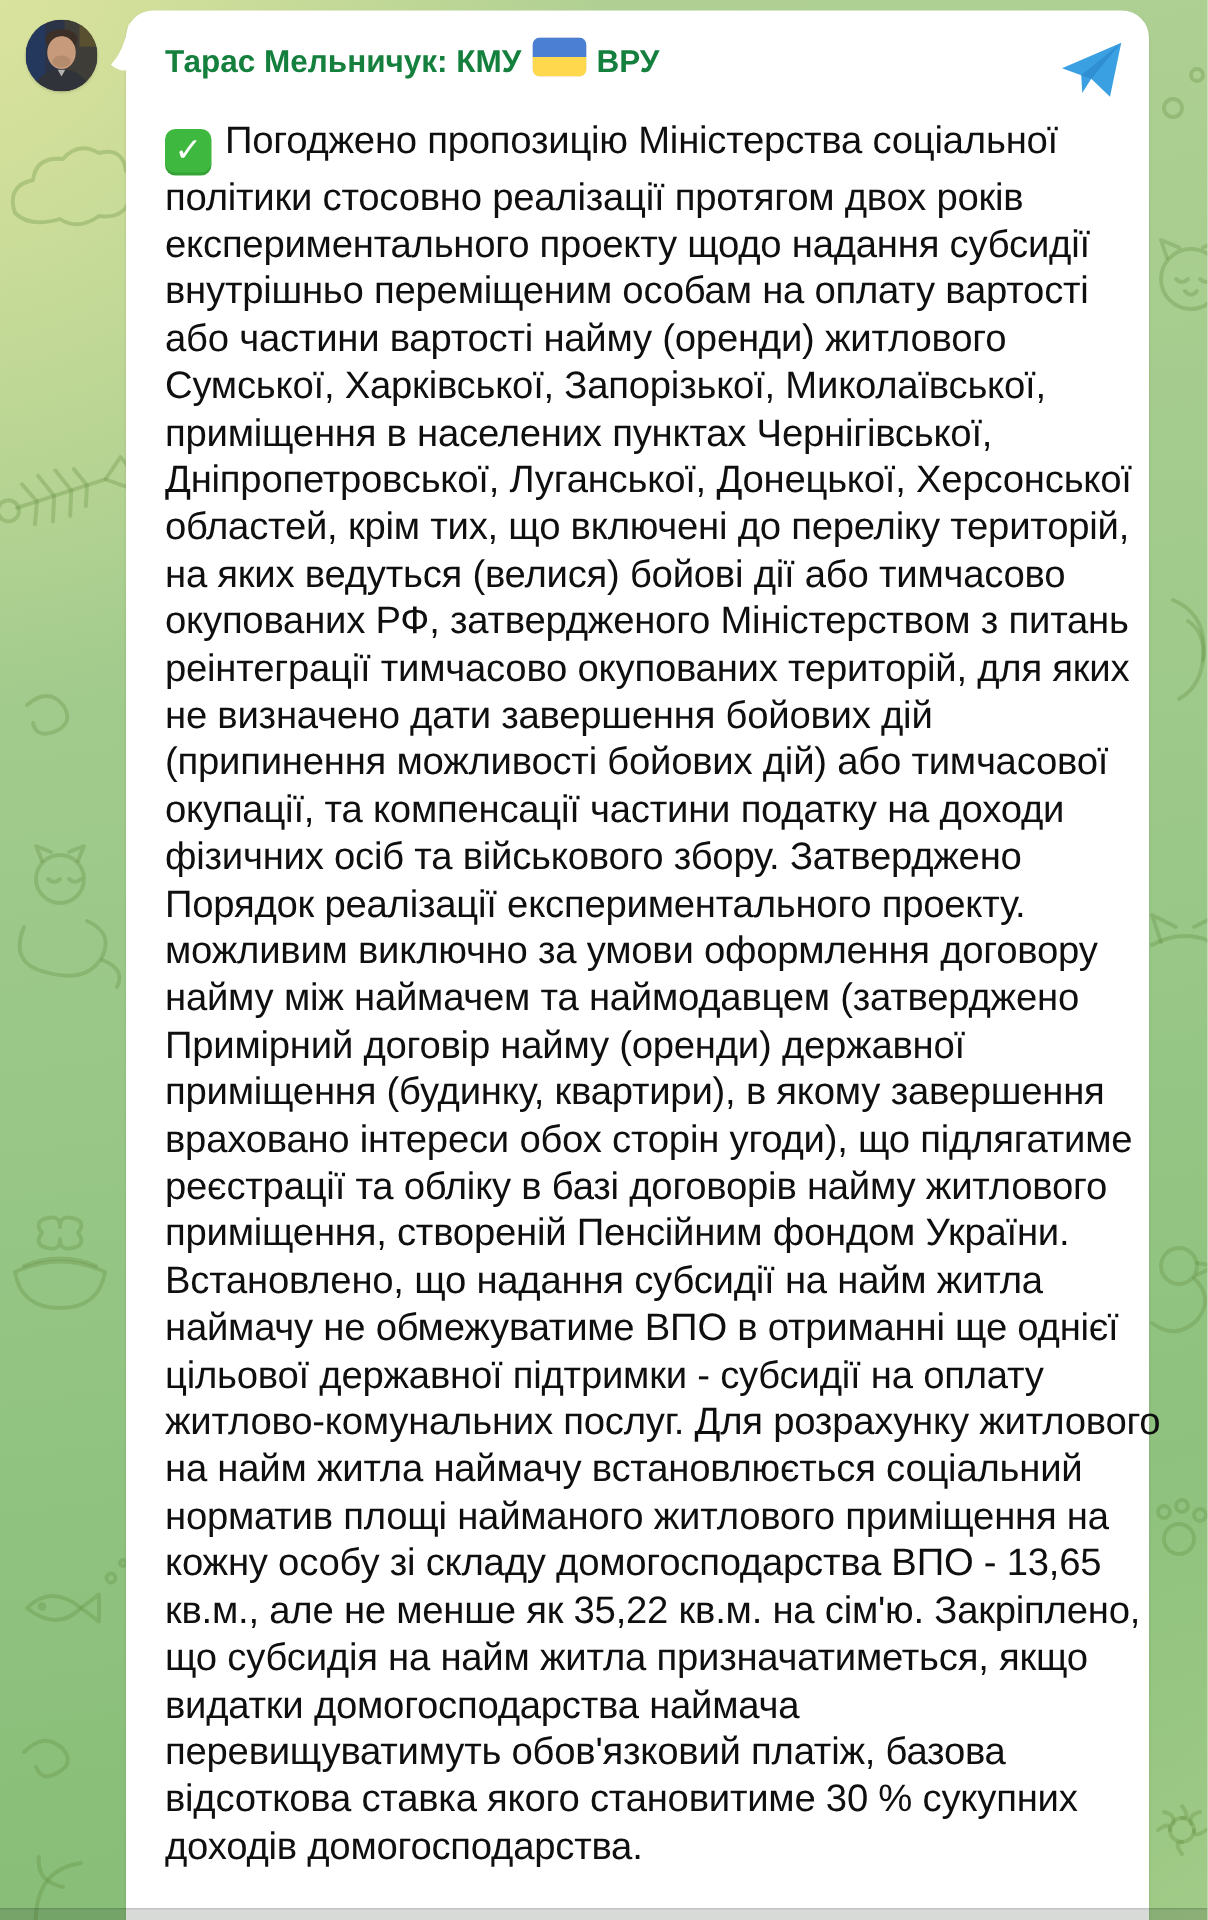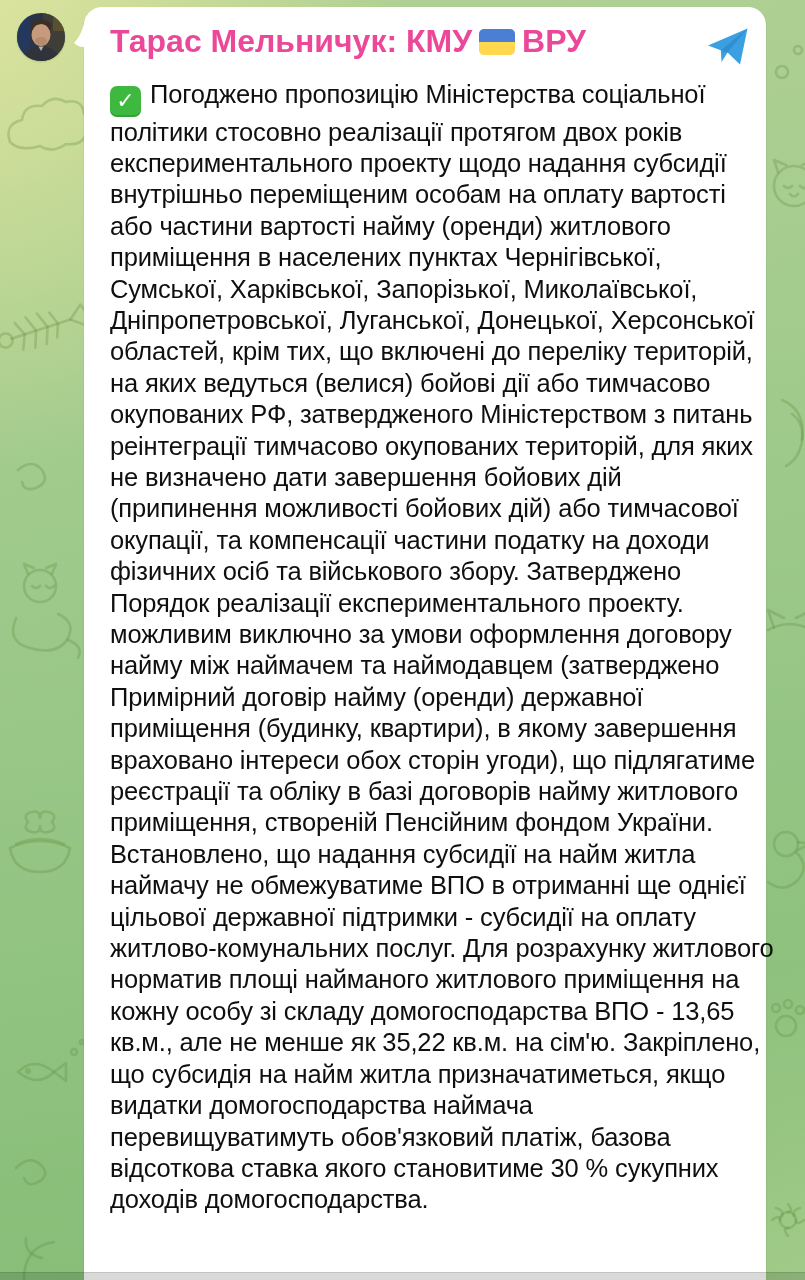--- a/index.html
+++ b/index.html
@@ -27,21 +27,21 @@
     position:absolute;left:84px;top:7px;width:682px;bottom:-30px;
     background:#ffffff;border-radius:18px 18px 0 0;
     box-shadow:0 1px 2px rgba(0,0,0,0.12);
   }
   .tail{position:absolute;left:-10px;top:8px;}
   .bubble-header{
     display:flex;justify-content:space-between;align-items:flex-start;
     padding:18px 16px 0 26px;
   }
   .channel-name{
-    color:#ec4899;font-weight:bold;font-size:32px;line-height:32px;white-space:nowrap;cursor:pointer;
+    color:#15803d;font-weight:bold;font-size:21px;line-height:32px;white-space:nowrap;cursor:pointer;
   }
   .flag{
     display:inline-block;width:36px;height:26px;border-radius:5px;overflow:hidden;
     vertical-align:-3px;margin:0 7px;box-shadow:inset 0 0 1px rgba(0,0,0,0.25);
   }
   .flag-top{display:block;width:100%;height:13px;background:#4a7fd4;}
   .flag-bottom{display:block;width:100%;height:13px;background:#ffd84d;}
   .share{width:44px;height:40px;margin-top:2px;cursor:pointer;}
   .msg{padding:12px 6px 0 26px;}
   .text-line{
@@ -183,22 +183,22 @@
     <div class="text-line">
       <span class="check">
           <span class="tick">✓</span>
         </span><span>Погоджено пропозицію Міністерства соціальної</span>
     </div>
     <div id="rest-lines">
         <div class="text-line">політики стосовно реалізації протягом двох років</div>
         <div class="text-line">експериментального проекту щодо надання субсидії</div>
         <div class="text-line">внутрішньо переміщеним особам на оплату вартості</div>
         <div class="text-line">або частини вартості найму (оренди) житлового</div>
+        <div class="text-line">Сумської, Харківської, Запорізької, Миколаївської,</div>
         <div class="text-line">приміщення в населених пунктах Чернігівської,</div>
-        <div class="text-line">Сумської, Харківської, Запорізької, Миколаївської,</div>
         <div class="text-line">Дніпропетровської, Луганської, Донецької, Херсонської</div>
         <div class="text-line">областей, крім тих, що включені до переліку територій,</div>
         <div class="text-line">на яких ведуться (велися) бойові дії або тимчасово</div>
         <div class="text-line">окупованих РФ, затвердженого Міністерством з питань</div>
         <div class="text-line">реінтеграції тимчасово окупованих територій, для яких</div>
         <div class="text-line">не визначено дати завершення бойових дій</div>
         <div class="text-line">(припинення можливості бойових дій) або тимчасової</div>
         <div class="text-line">окупації, та компенсації частини податку на доходи</div>
         <div class="text-line">фізичних осіб та військового збору. Затверджено</div>
         <div class="text-line">Порядок реалізації експериментального проекту.</div>
@@ -206,20 +206,21 @@
         <div class="text-line">найму між наймачем та наймодавцем (затверджено</div>
         <div class="text-line">Примірний договір найму (оренди) державної</div>
         <div class="text-line">приміщення (будинку, квартири), в якому завершення</div>
         <div class="text-line">враховано інтереси обох сторін угоди), що підлягатиме</div>
         <div class="text-line">реєстрації та обліку в базі договорів найму житлового</div>
         <div class="text-line">приміщення, створеній Пенсійним фондом України.</div>
         <div class="text-line">Встановлено, що надання субсидії на найм житла</div>
         <div class="text-line">наймачу не обмежуватиме ВПО в отриманні ще однієї</div>
         <div class="text-line">цільової державної підтримки - субсидії на оплату</div>
         <div class="text-line">житлово-комунальних послуг. Для розрахунку житлового</div>
+        <div class="text-line">на найм житла наймачу встановлюється соціальний</div>
         <div class="text-line">норматив площі найманого житлового приміщення на</div>
         <div class="text-line">кожну особу зі складу домогосподарства ВПО - 13,65</div>
         <div class="text-line">кв.м., але не менше як 35,22 кв.м. на сім'ю. Закріплено,</div>
         <div class="text-line">що субсидія на найм житла призначатиметься, якщо</div>
         <div class="text-line">видатки домогосподарства наймача</div>
         <div class="text-line">перевищуватимуть обов'язковий платіж, базова</div>
         <div class="text-line">відсоткова ставка якого становитиме 30 % сукупних</div>
         <div class="text-line">доходів домогосподарства.</div>
       </div>
   </div>

